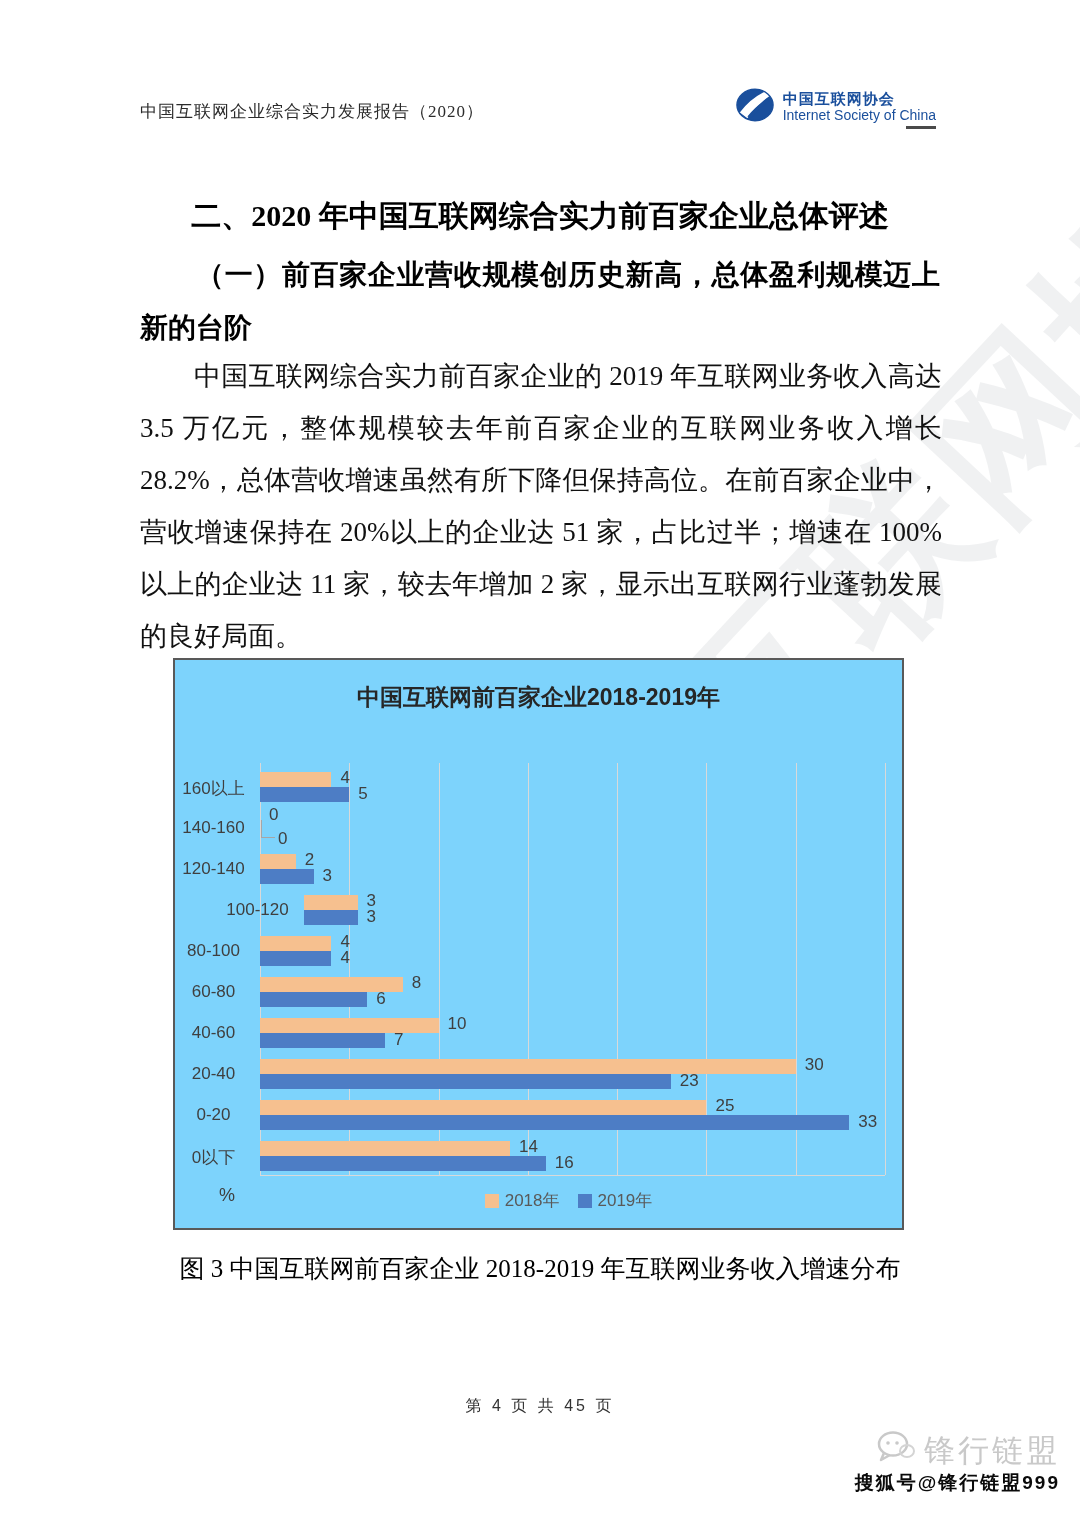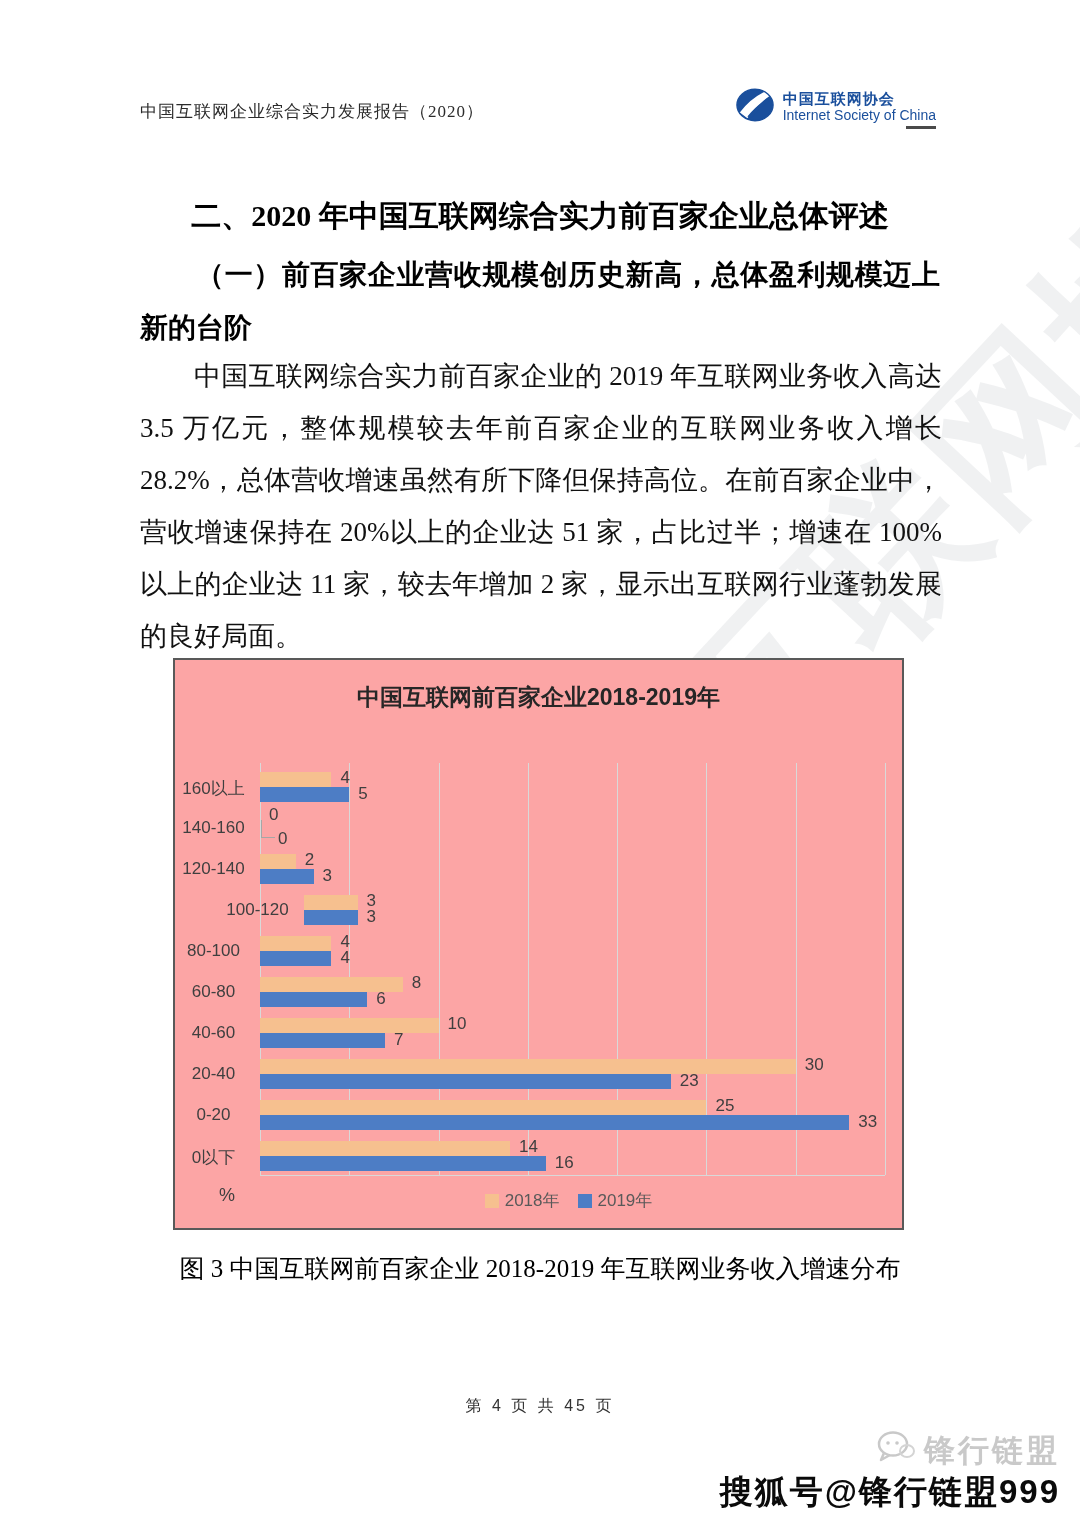--- a/index.html
+++ b/index.html
@@ -22,42 +22,42 @@
   .org{position:absolute;right:18px;top:0;display:flex;align-items:center;gap:9px;}
   .org-names{display:flex;flex-direction:column;line-height:1.1;}
   .org-cn{font-size:15px;font-weight:bold;color:#1a4f9c;font-family:"Liberation Sans","DejaVu Sans",sans-serif;letter-spacing:1px;}
   .org-en{font-size:14px;color:#1a4f9c;font-family:"Liberation Sans","DejaVu Sans",sans-serif;}
   .header-dash{position:absolute;right:18px;top:40px;width:30px;height:3px;background:#4a4a4a;}
   
   .h1{position:absolute;top:196px;left:0;width:1080px;text-align:center;font-size:30px;font-weight:bold;color:#000;}
   .h2{position:absolute;top:250px;left:140px;width:800px;font-size:28px;font-weight:bold;line-height:53px;text-indent:2em;text-align:justify;color:#000;font-family:Liberation Mono, monospace;}
   .body-p{position:absolute;top:350px;left:140px;width:802px;font-size:27px;line-height:52px;text-indent:2em;text-align:justify;color:#111;}
   
-  .chart-box{position:absolute;left:173px;top:658px;width:731px;height:572px;border:2px solid #595959;background:#fca5a5;box-sizing:border-box;font-family:"Liberation Sans","DejaVu Sans",sans-serif;}
+  .chart-box{position:absolute;left:173px;top:658px;width:731px;height:572px;border:2px solid #595959;background:#7dd3fc;box-sizing:border-box;font-family:"Liberation Sans","DejaVu Sans",sans-serif;}
   .chart-title{margin-top:20px;text-align:center;font-size:23px;font-weight:bold;color:#262626;line-height:34px;}
   .plot{position:absolute;left:85px;top:103px;width:625px;height:412px;border-bottom:1px solid #d9d9d9;}
   .gridline{position:absolute;top:0;bottom:0;width:1px;background:#d9d9d9;}
   .crow{position:absolute;left:0;width:100%;height:41px;}
   .cat-label{position:absolute;left:-85px;width:77px;text-align:center;font-size:17px;color:#3f3f3f;top:10px;}
   .bar{position:absolute;left:0;height:15px;}
   .bar-a{top:5px;}
   .bar-b{top:20px;}
   .vlabel{position:absolute;font-size:17px;color:#3f3f3f;line-height:17px;white-space:nowrap;}
   .elbow{position:absolute;width:13px;height:17px;border-left:1px solid #a6a6a6;border-bottom:1px solid #a6a6a6;}
   .unit-label{position:absolute;left:44px;bottom:22px;font-size:18px;color:#3f3f3f;}
   .legend{position:absolute;left:0;right:0;bottom:16px;display:flex;justify-content:center;gap:18px;transform:translateX(30px);}
   .legend-item{display:flex;align-items:center;gap:6px;font-size:17px;color:#595959;}
   .swatch{width:14px;height:14px;display:inline-block;}
   
   .caption{position:absolute;top:1252px;left:0;width:1080px;text-align:center;font-size:25px;color:#000;}
   .footer{position:absolute;top:1396px;left:0;width:1080px;text-align:center;font-size:16px;color:#333;letter-spacing:3px;font-family:"Liberation Sans","DejaVu Sans",sans-serif;}
   
   .brand-stack{position:absolute;right:20px;top:1430px;text-align:right;font-family:"Liberation Sans","DejaVu Sans",sans-serif;}
-  .brand-row{display:flex;align-items:center;justify-content:flex-end;gap:8px;color:#c9c9c9;font-size:31px;font-weight:bold;letter-spacing:3px;}
-  .account-row{margin-top:-2px;font-size:33px;font-weight:bold;color:#0a0a0a;letter-spacing:2px;text-shadow:2px 2px 0 #fff,-1px -1px 0 #fff;}
+  .brand-row{display:flex;align-items:center;justify-content:flex-end;gap:8px;color:#c9c9c9;font-size:31px;font-weight:normal;letter-spacing:3px;}
+  .account-row{margin-top:-2px;font-size:19px;font-weight:bold;color:#0a0a0a;letter-spacing:2px;text-shadow:2px 2px 0 #fff,-1px -1px 0 #fff;}
 </style>
 </head>
 <body>
 
 <div class="page">
 
   <div class="bg-watermark">中国互联网协会</div>
 
   <div class="layer">
 

